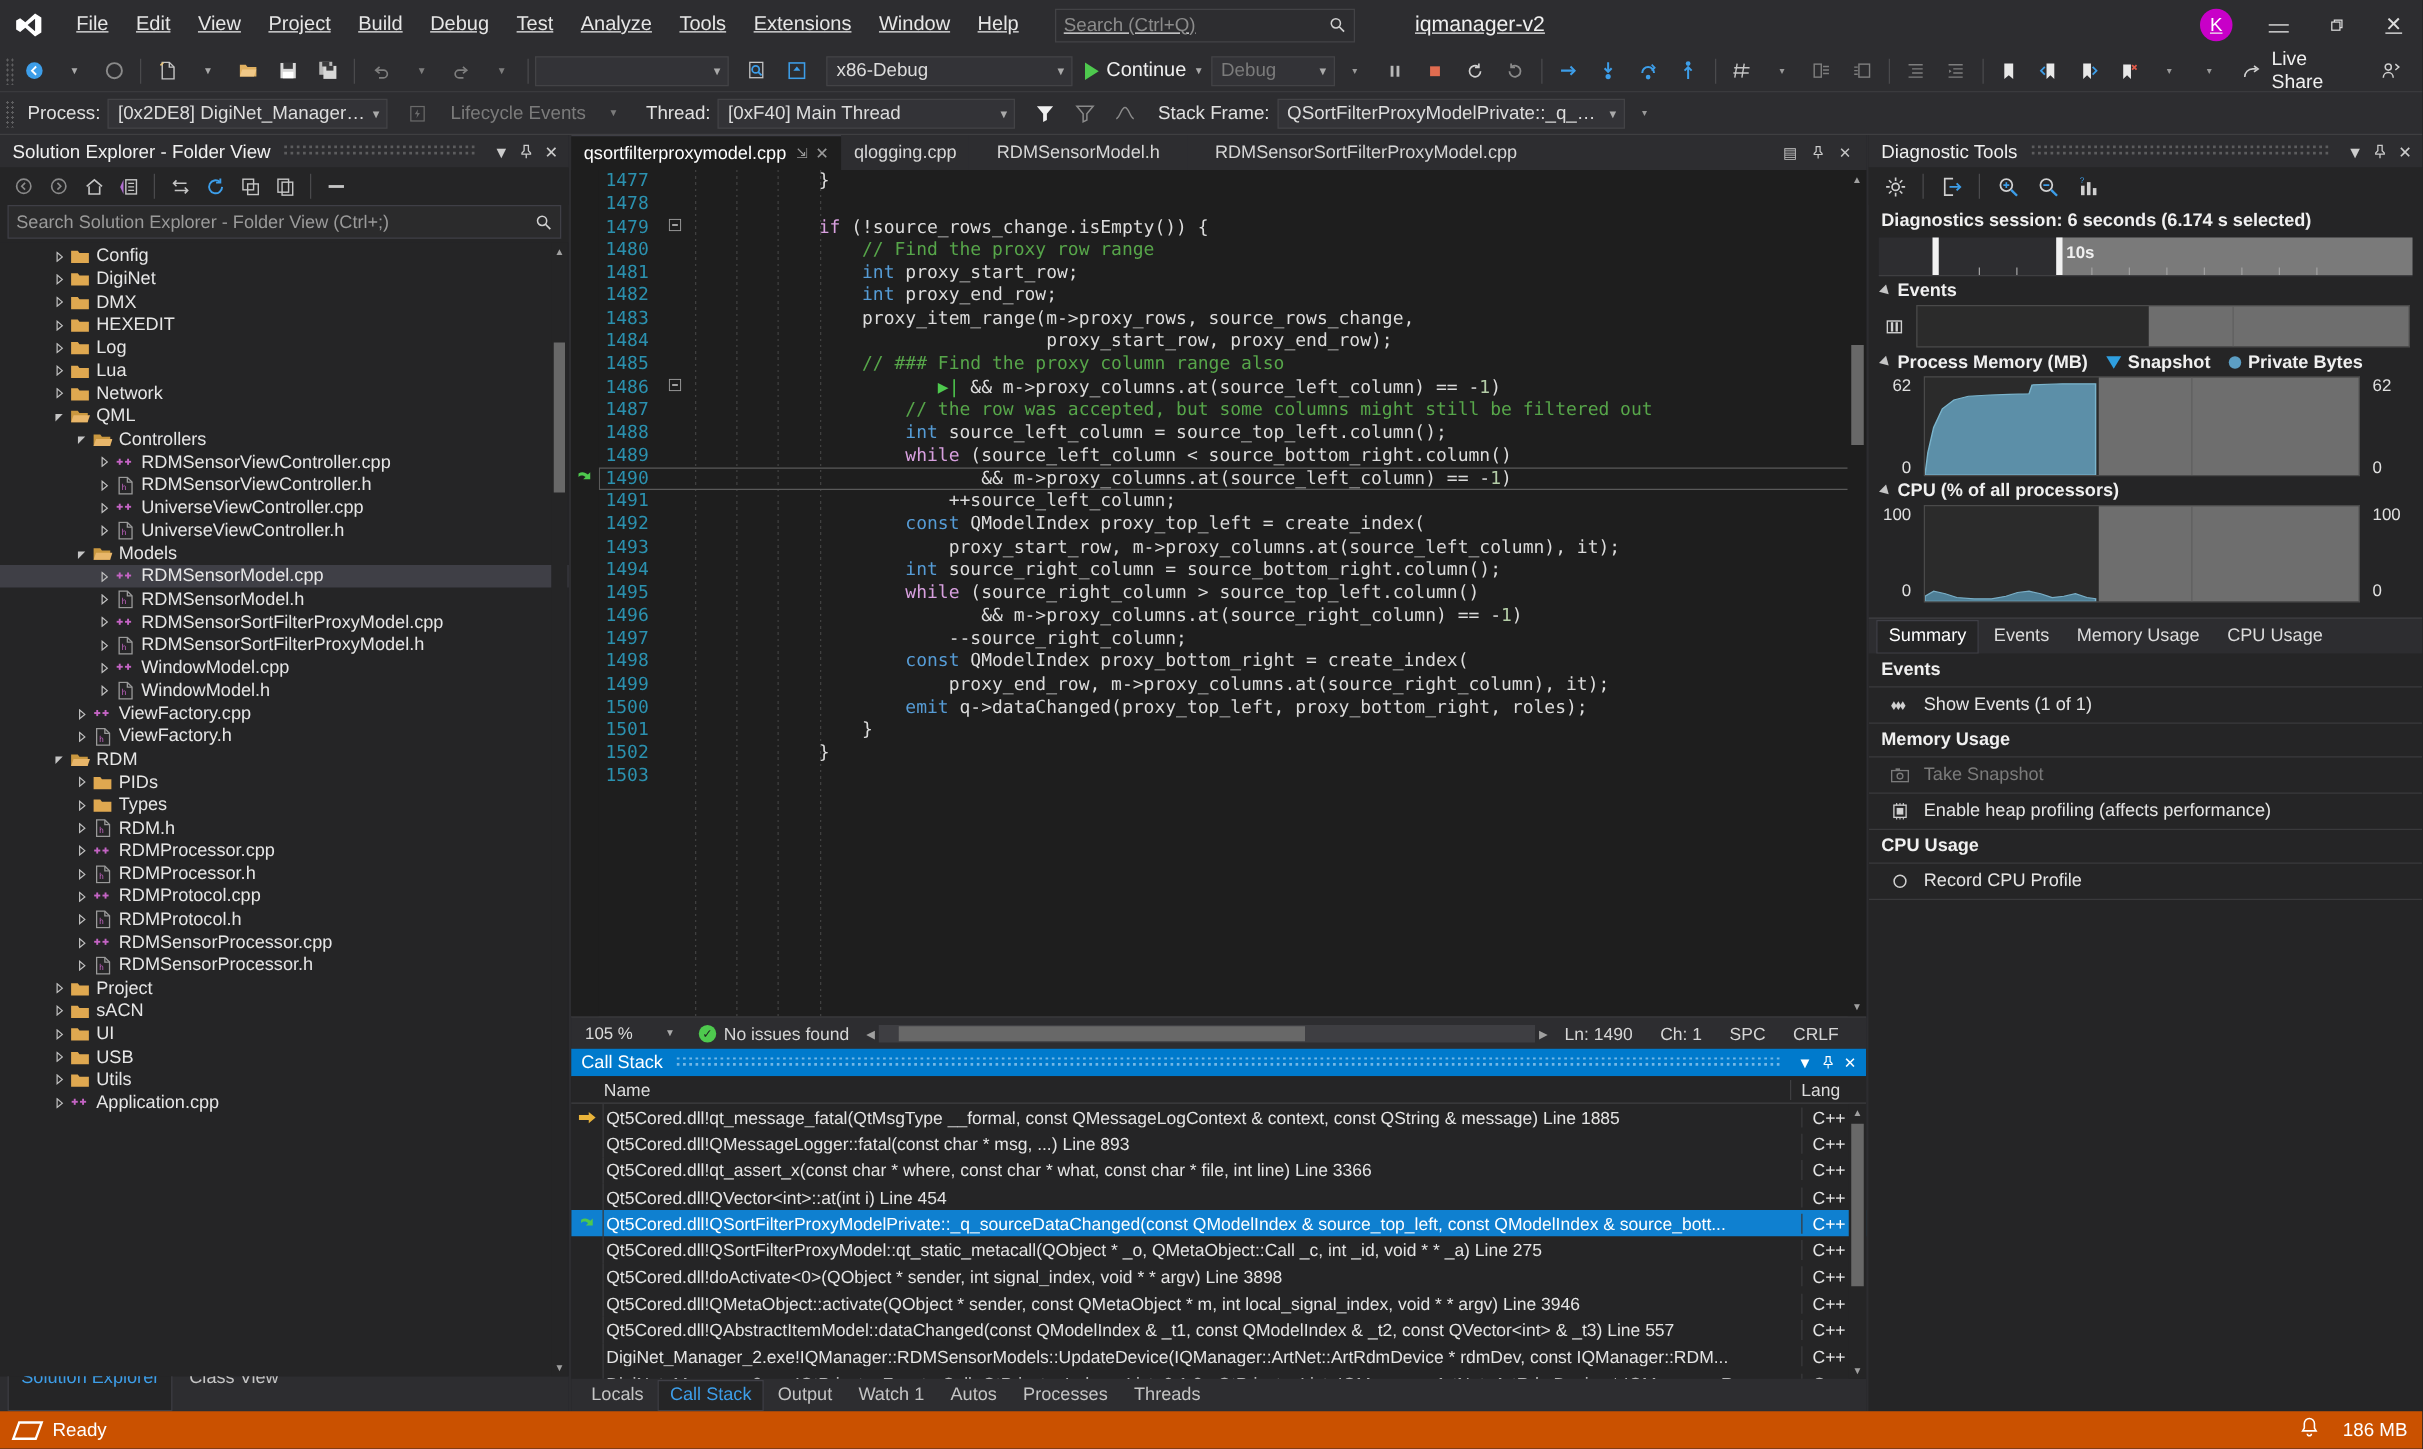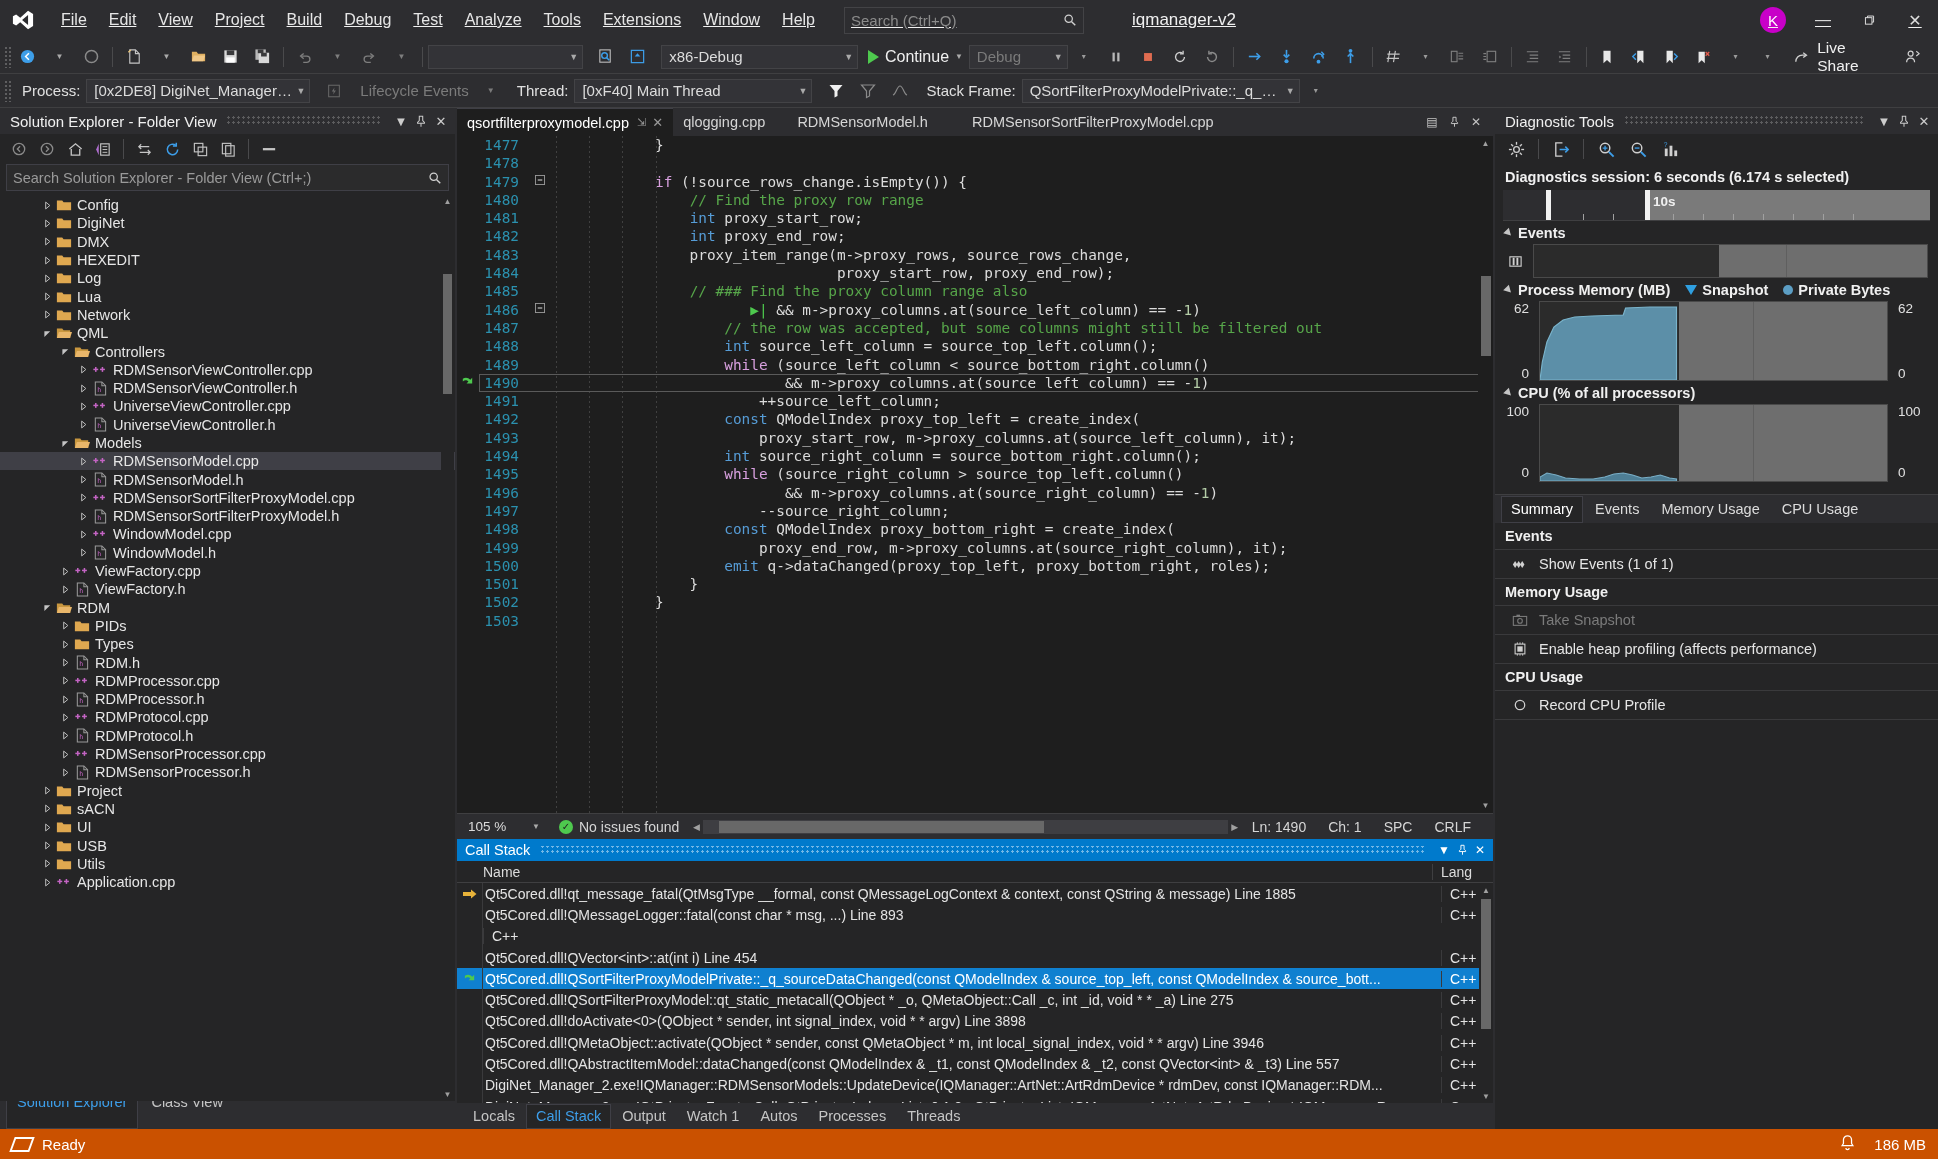--- a/index.html
+++ b/index.html
@@ -1328,20 +1328,21 @@
               <span class="nm">Qt5Cored.dll!qt_message_fatal(QtMsgType __formal, const QMessageLogContext &amp; context, const QString &amp; message) Line 1885</span>
               <span class="lg">C++</span>
             </div>
             <div class="csrow">
               <span class="mk"></span>
               <span class="nm">Qt5Cored.dll!QMessageLogger::fatal(const char * msg, ...) Line 893</span>
               <span class="lg">C++</span>
             </div>
             <div class="csrow">
               <span class="mk"></span>
+              <span class="nm">Qt5Cored.dll!qt_assert_x(const char * where, const char * what, const char * file, int line) Line 3366</span>
               <span class="lg">C++</span>
             </div>
             <div class="csrow">
               <span class="mk"></span>
               <span class="nm">Qt5Cored.dll!QVector&lt;int&gt;::at(int i) Line 454</span>
               <span class="lg">C++</span>
             </div>
             <div class="csrow sel">
               <span class="mk">
                 <svg width="14" height="13" viewBox="0 0 15 14">

